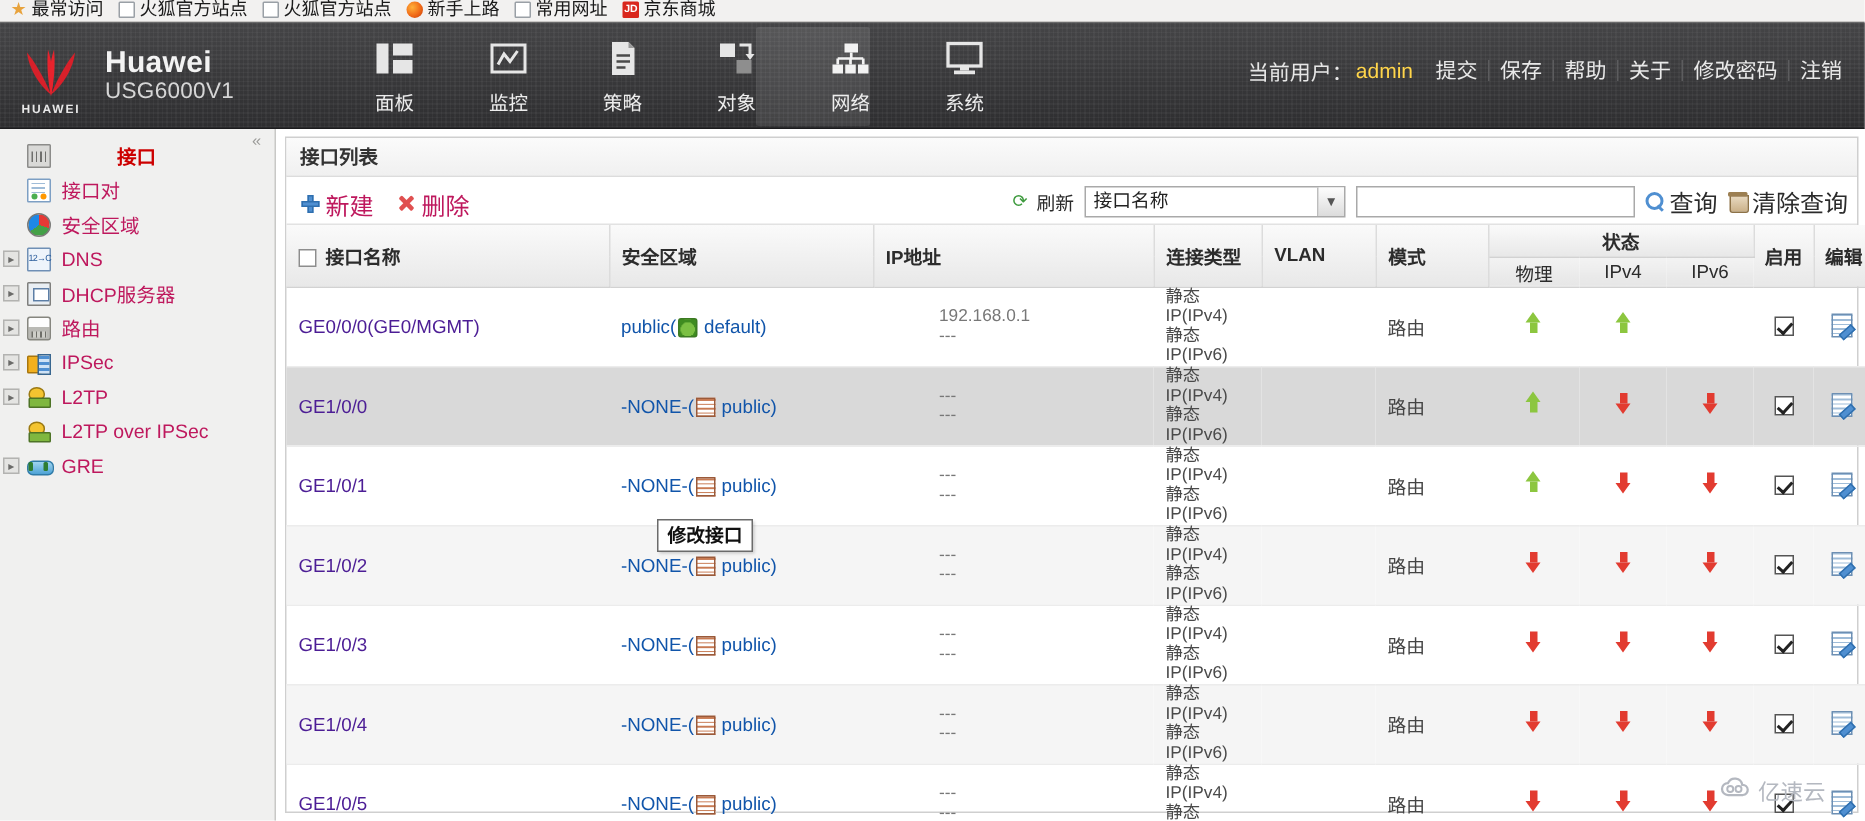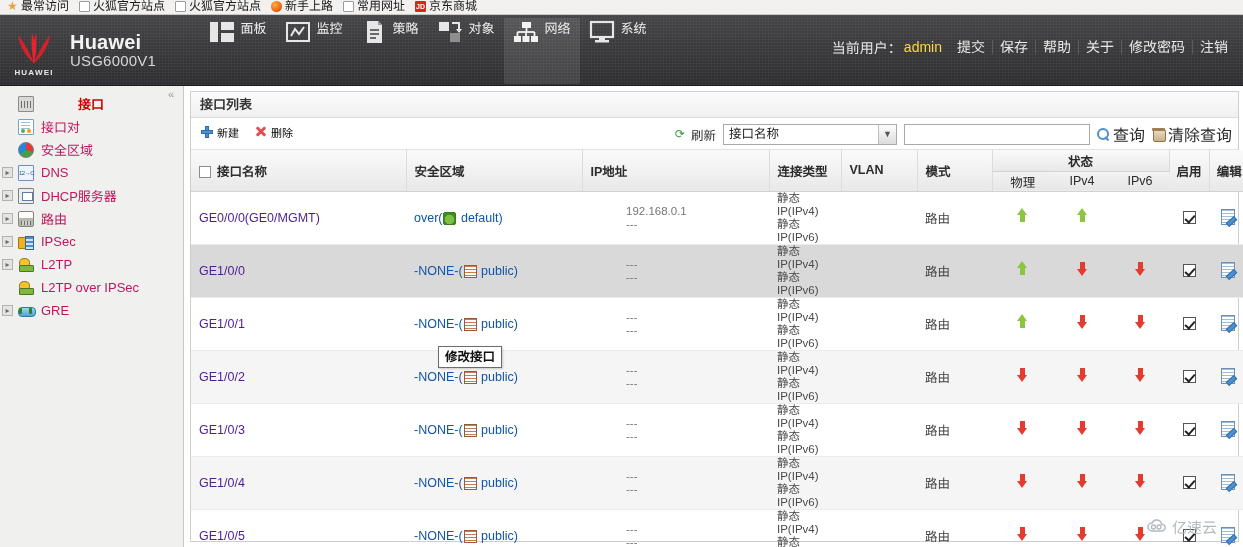--- a/index.html
+++ b/index.html
@@ -60,21 +60,21 @@
     text-align: center; color: #e8e8e8; font-size: 8px;
     letter-spacing: 1.2px; font-weight: bold;
   }
   .brand-text { margin-left: 8px; line-height: 1.12; }
   .brand-name { color: #f3f3f3; font-size: 20px; font-weight: bold; letter-spacing: .2px; }
   .brand-model { color: #d6d6d6; font-size: 15px; letter-spacing: .2px; }
 
   .mainnav { position: absolute; left: 200px; top: 0; height: 71px; display: flex; align-items: center; }
   .navitem {
     width: 76px; height: 66px;
-    display: flex; flex-direction: row; align-items: flex-start; justify-content: center;
+    display: flex; flex-direction: column; align-items: flex-end; justify-content: center;
     gap: 5px; cursor: pointer;
   }
   .navitem .nv-ico { height: 28px; display: flex; align-items: center; justify-content: center; }
   .navitem .nv-lbl { color: #ededed; font-size: 13px; }
   .navitem.active { background: rgba(255,255,255,.10); border-radius: 2px; }
 
   .usertools {
     position: absolute; right: 8px; top: 22px;
     display: flex; align-items: center; font-size: 14px; color: #e6e6e6;
   }
@@ -144,21 +144,21 @@
     border: 1px solid #cfcfcf; background: #fff;
   }
   .panel-title {
     height: 26px; line-height: 26px; padding-left: 9px;
     font-size: 13px; font-weight: bold; color: #333;
     background: linear-gradient(180deg,#fbfbfb,#f0f0f0);
     border-bottom: 1px solid #dcdcdc;
   }
   .toolbar { height: 32px; position: relative; border-bottom: 1px solid #e2e2e2; background: #fff; }
   .tb-left { position: absolute; left: 10px; top: 6px; display: flex; align-items: center; gap: 16px; }
-  .tb-btn { display: flex; align-items: center; gap: 4px; cursor: pointer; font-size: 11px; color: #000000; justify-content: center; }
+  .tb-btn { display: flex; align-items: center; gap: 4px; cursor: pointer; font-size: 16px; color: #be185d; justify-content: center; }
   .plus-ico { width: 12px; height: 12px; position: relative; }
   .plus-ico:before, .plus-ico:after {
     content: ""; position: absolute; background: #4f8fd1; border: 1px solid #2f6fae;
   }
   .plus-ico:before { left: 4px; top: 0; width: 2px; height: 10px; }
   .plus-ico:after { left: 0; top: 4px; width: 10px; height: 2px; }
   .x-ico { width: 12px; height: 12px; position: relative; }
   .x-ico:before, .x-ico:after {
     content: ""; position: absolute; left: 0; top: 4px; width: 12px; height: 3px;
     background: #e05050; border-radius: 1px;
@@ -593,21 +593,21 @@
         </tr>
         <tr class="hrow2">
           <th>物理</th>
           <th>IPv4</th>
           <th>IPv6</th>
         </tr>
       </thead>
       <tbody id="tbody">
           <tr>
             <td><span class="lnk">GE0/0/0(GE0/MGMT)</span></td>
-            <td><span class="zlnk">over(</span><span class="zone-ico"></span><span class="zlnk"> default)</span></td>
+            <td><span class="zlnk">public(</span><span class="zone-ico"></span><span class="zlnk"> default)</span></td>
             <td>
               <div class="twoline">
                 <div class="dash">192.168.0.1</div>
                 <div class="dash">---</div>
               </div>
             </td>
             <td>
               <div class="twoline">
                 <div>静态IP(IPv4)</div>
                 <div>静态IP(IPv6)</div>

